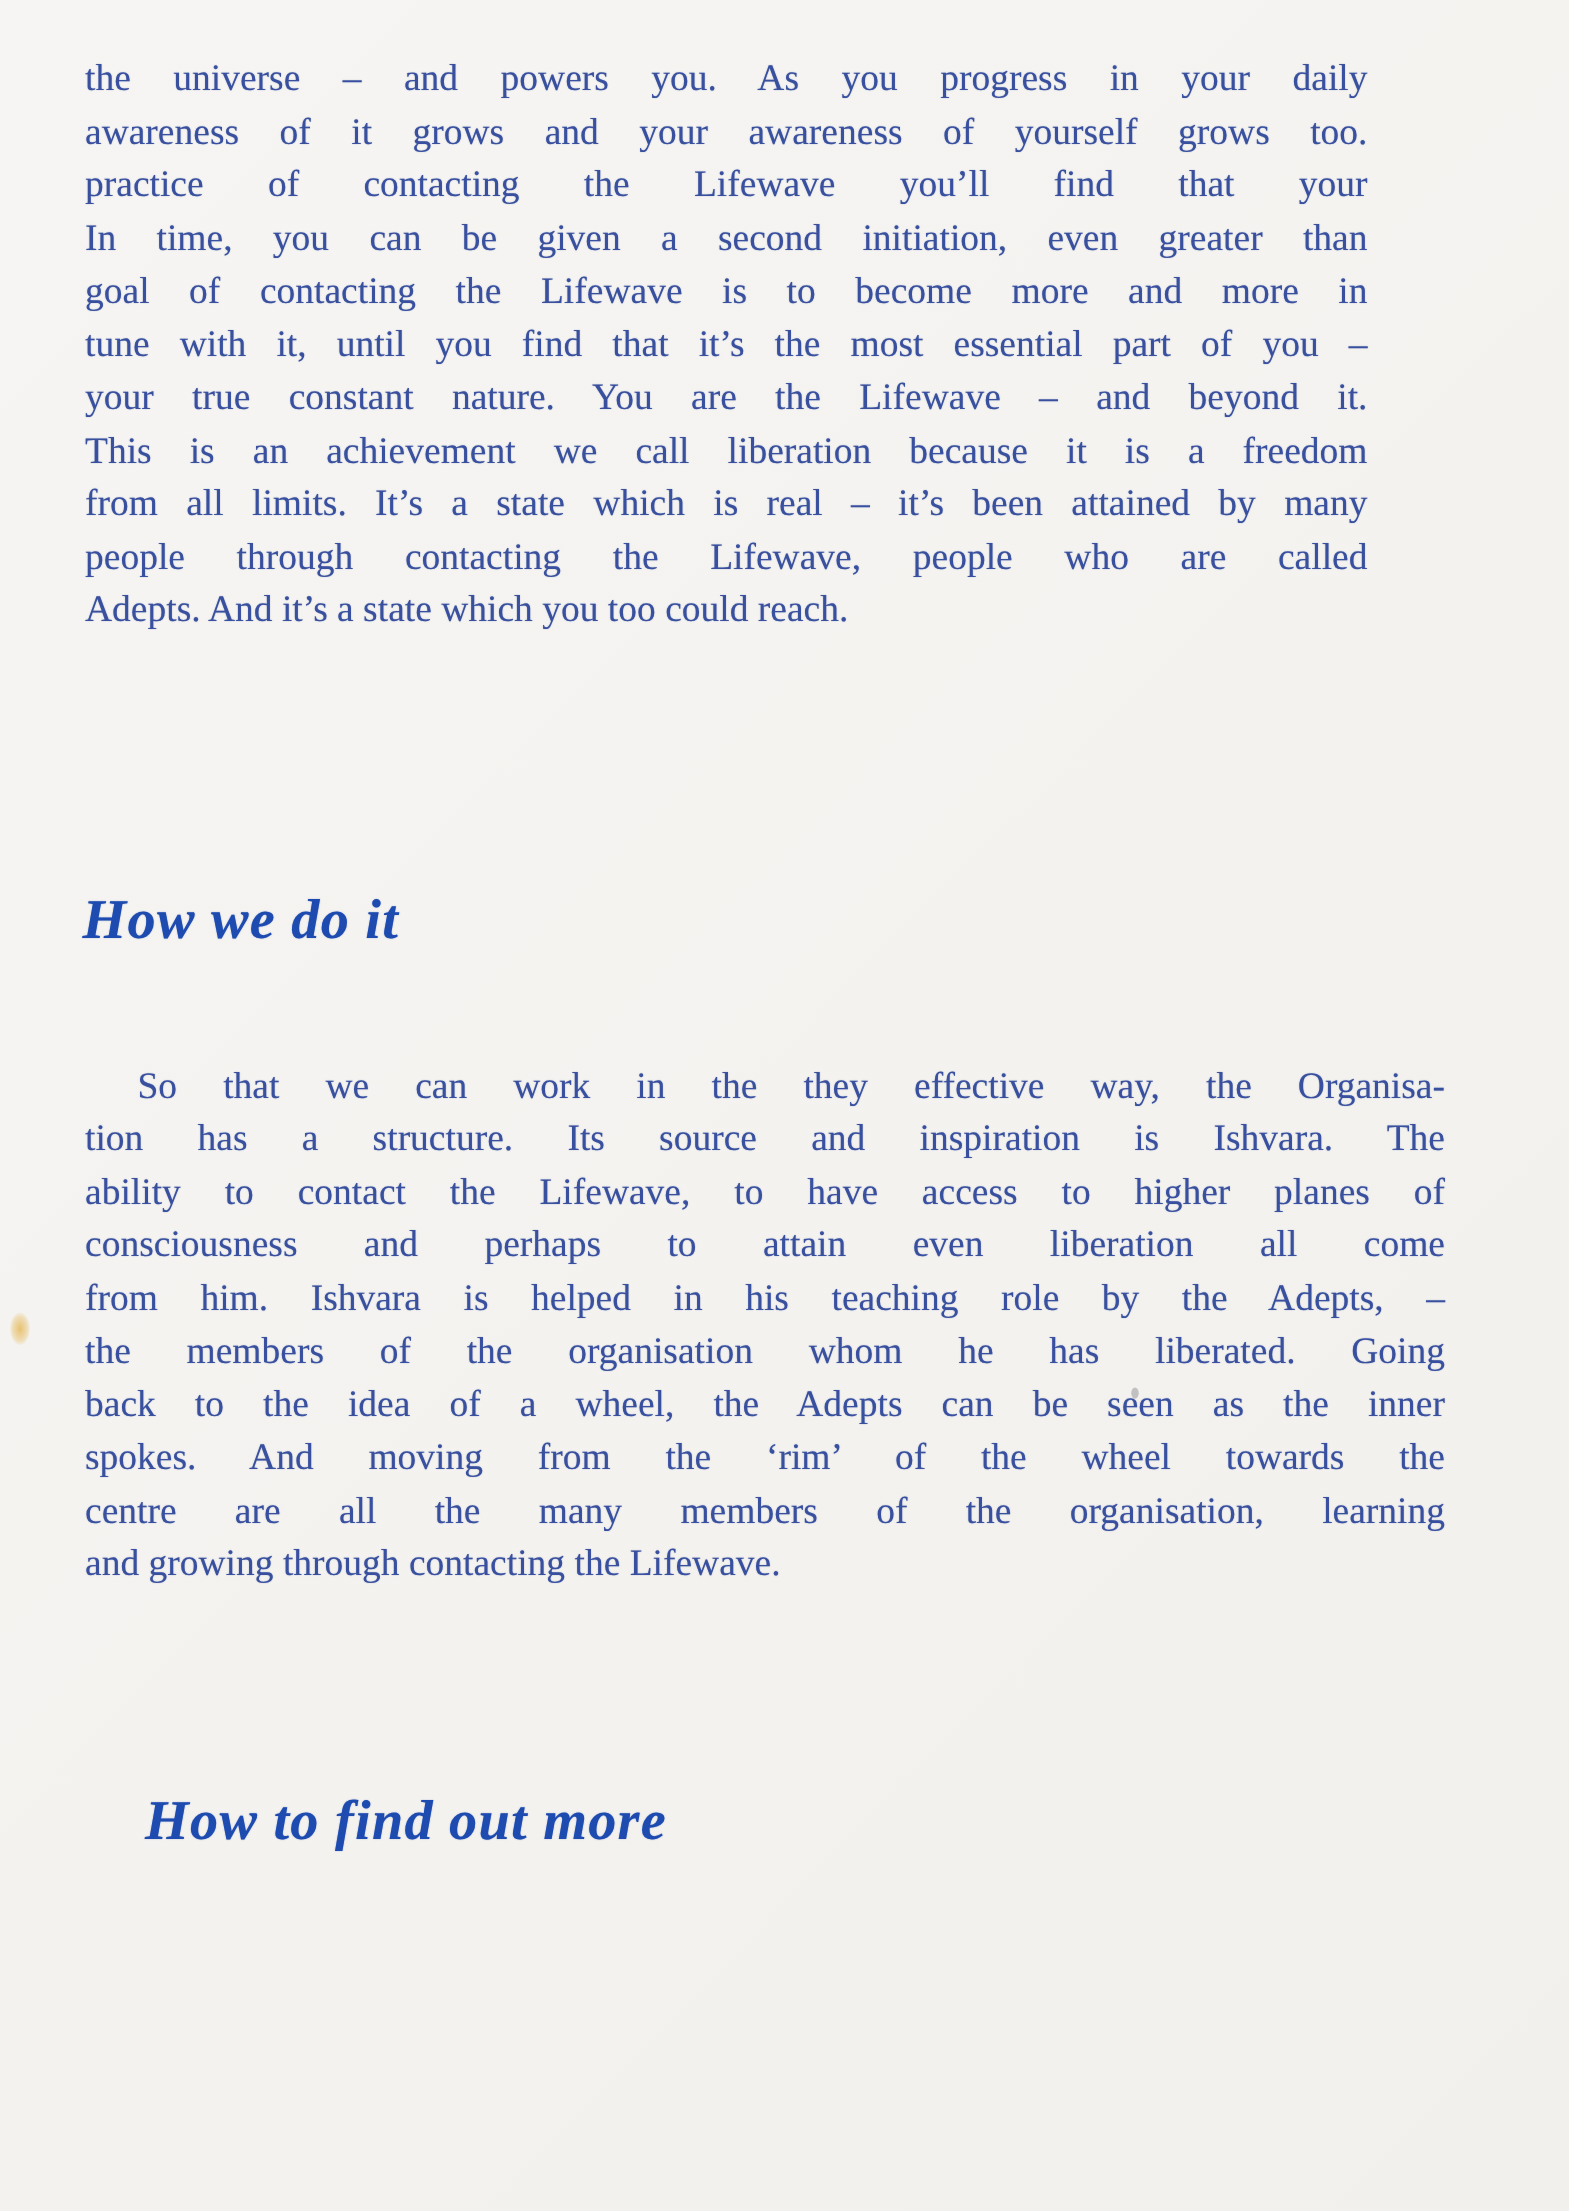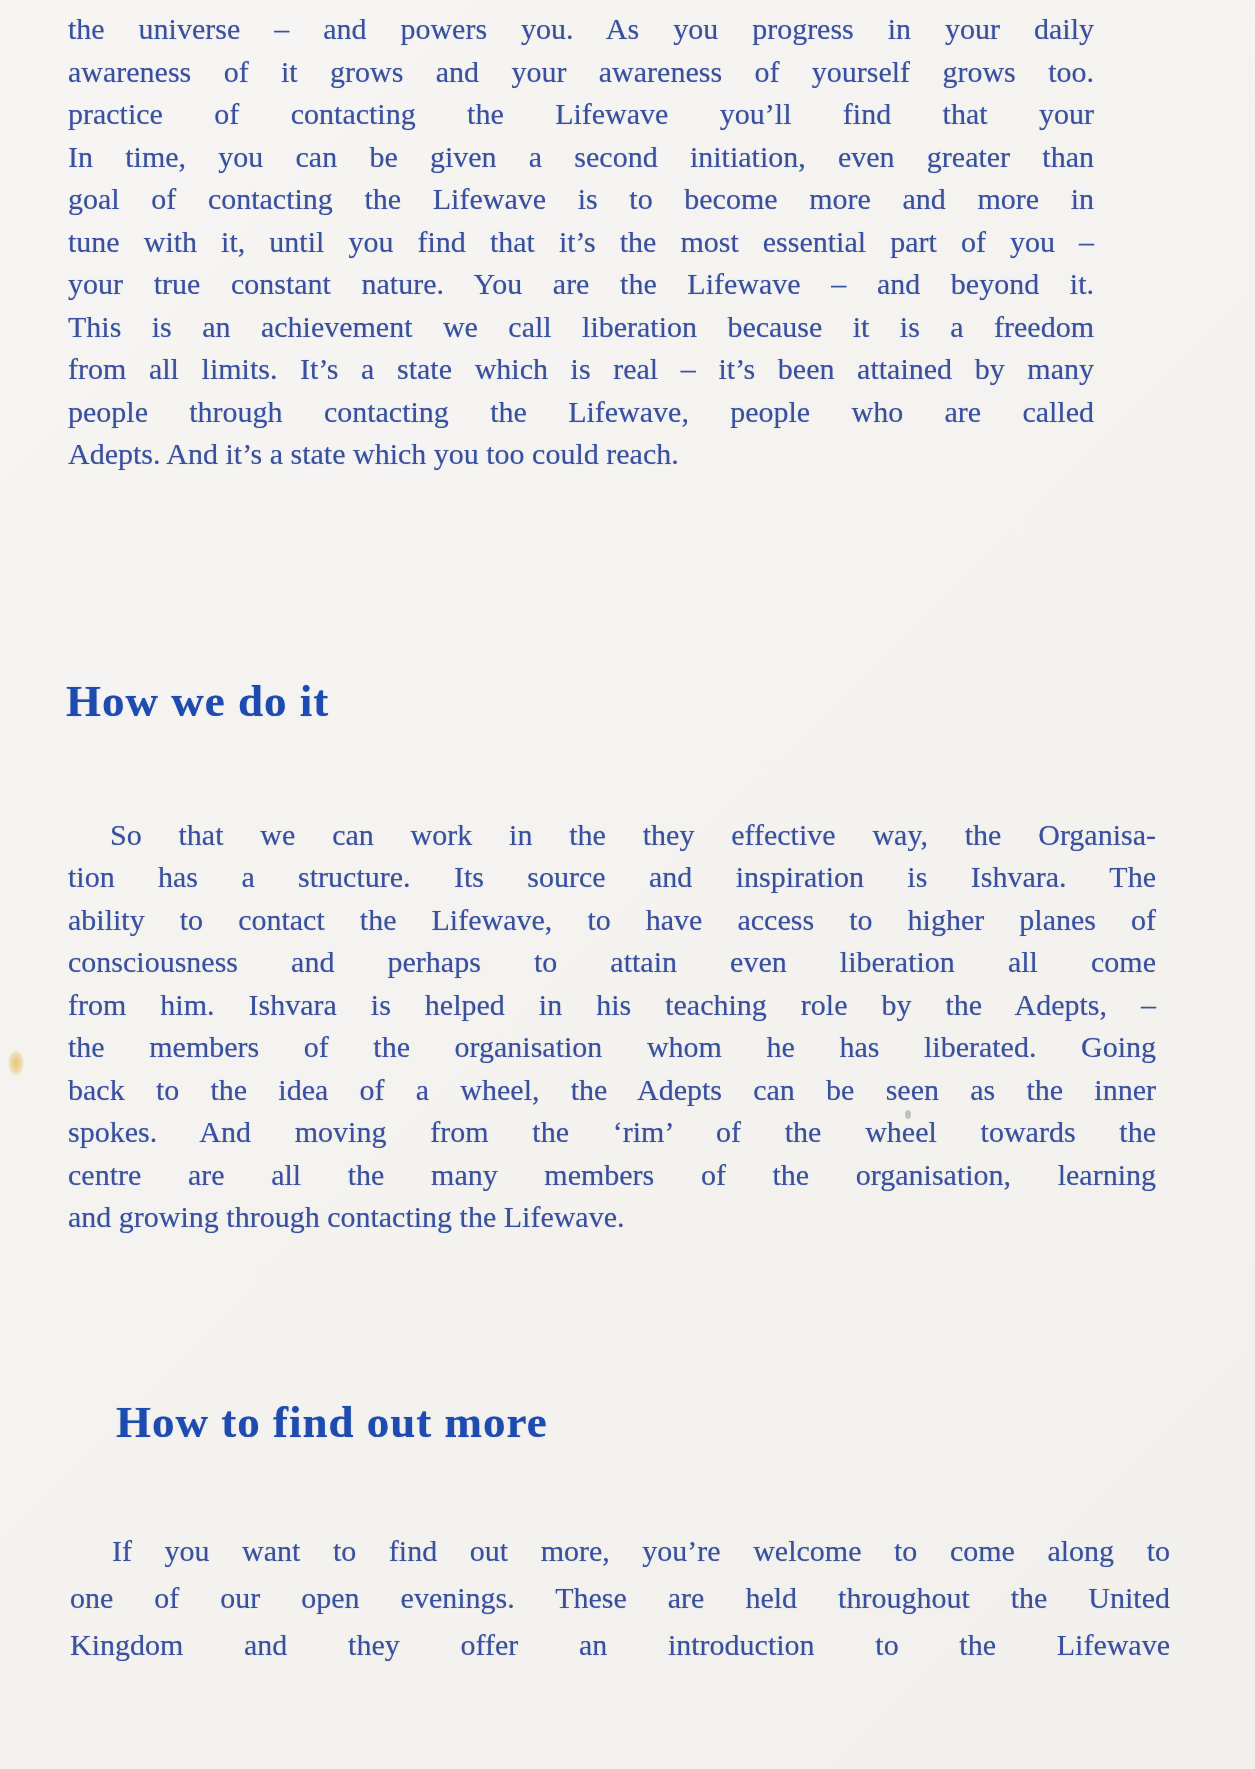--- a/index.html
+++ b/index.html
@@ -29,32 +29,33 @@
     text-align: justify;
     text-align-last: justify;
   }
   .line.last {
     text-align-last: left;
   }
   .line.indent {
     text-indent: 42px;
   }
   .para1 {
-    padding-top: 8px;
+    padding-top: 42px;
     margin-left: 68px;
     width: 1026px;
   }
   .heading {
     color: #1d4bb0;
     font-weight: bold;
     font-size: 45px;
     line-height: 50px;
     margin: 0;
     letter-spacing: 1px;
     text-shadow: 0 0 1px rgba(20, 60, 170, 0.5);
+    font-style: italic;
   }
   .heading-1 {
     margin-top: 200px;
     margin-left: 66px;
   }
   .heading-2 {
     margin-top: 158px;
     margin-left: 116px;
   }
   .para2 {
@@ -116,22 +117,17 @@
     <div class="line">from him. Ishvara is helped in his teaching role by the Adepts, –</div>
     <div class="line">the members of the organisation whom he has liberated. Going</div>
     <div class="line">back to the idea of a wheel, the Adepts can be seen as the inner</div>
     <div class="line">spokes. And moving from the ‘rim’ of the wheel towards the</div>
     <div class="line">centre are all the many members of the organisation, learning</div>
     <div class="line last">and growing through contacting the Lifewave.</div>
   </div>
 
   <h2 class="heading heading-2">How to find out more</h2>
 
-  <div class="para para3">
-    <div class="line indent">If you want to find out more, you’re welcome to come along to</div>
-    <div class="line">one of our open evenings. These are held throughout the United</div>
-    <div class="line">Kingdom and they offer an introduction to the Lifewave</div>
-  </div>
 
   <div class="speck-yellow"></div>
   <div class="speck-gray"></div>
 
 </div>
 
 </body></html>

